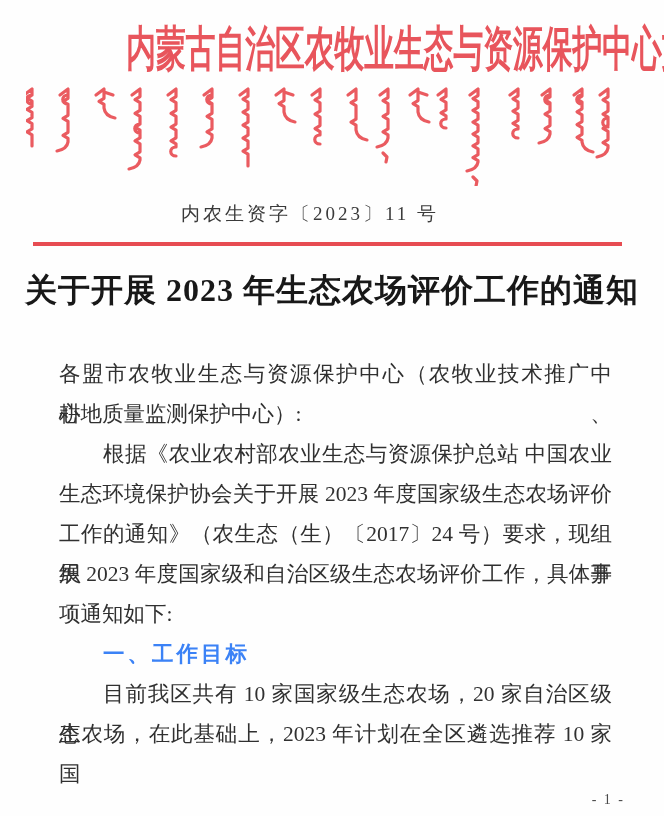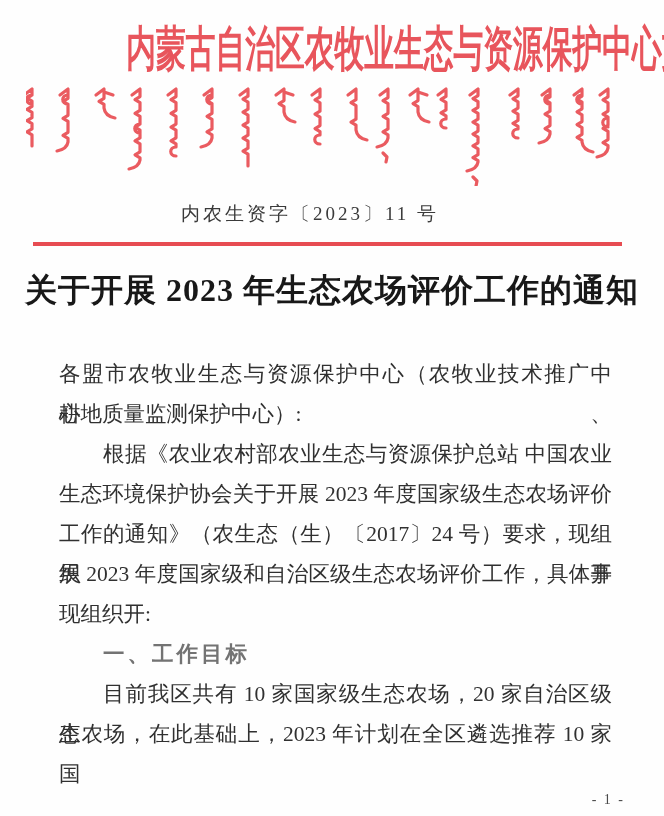--- a/index.html
+++ b/index.html
@@ -38,21 +38,21 @@
 
   .body-block{
     position:absolute;top:354px;left:59px;width:553px;
     font-size:21.5px;color:#303030;
   }
   .line{height:40px;line-height:40px;text-align:left;}
   .line.justify{text-align:justify;text-align-last:justify;text-justify:inter-character;}
   .line.indent{text-indent:44px;}
   .line.heading{
     font-family:"Liberation Sans","DejaVu Sans",sans-serif;
-    font-weight:bold;color:#737373;letter-spacing:3px;
+    font-weight:bold;color:#3b82f6;letter-spacing:3px;
   }
 
   .footer{
     position:absolute;top:792px;left:0;width:625px;
     text-align:right;font-size:14px;letter-spacing:2px;color:#4a4a4a;
   }
 </style>
 </head>
 <body>
 
@@ -87,21 +87,21 @@
 
   <h1 class="doc-title">关于开展 2023 年生态农场评价工作的通知</h1>
 
   <div class="body-block" id="body-lines">
       <div class="line justify">各盟市农牧业生态与资源保护中心（农牧业技术推广中心、</div>
       <div class="line">耕地质量监测保护中心）:</div>
       <div class="line justify indent">根据《农业农村部农业生态与资源保护总站 中国农业</div>
       <div class="line justify">生态环境保护协会关于开展 2023 年度国家级生态农场评价</div>
       <div class="line justify">工作的通知》（农生态（生）〔2017〕24 号）要求，现组织开</div>
       <div class="line justify">展 2023 年度国家级和自治区级生态农场评价工作，具体事</div>
-      <div class="line">现组织开:</div>
+      <div class="line">项通知如下:</div>
       <div class="line indent heading">一、工作目标</div>
       <div class="line justify indent">目前我区共有 10 家国家级生态农场，20 家自治区级生</div>
       <div class="line justify">态农场，在此基础上，2023 年计划在全区遴选推荐 10 家国</div>
     </div>
 
   <div class="footer">- 1 -</div>
 
 </div>
 
 </body></html>

